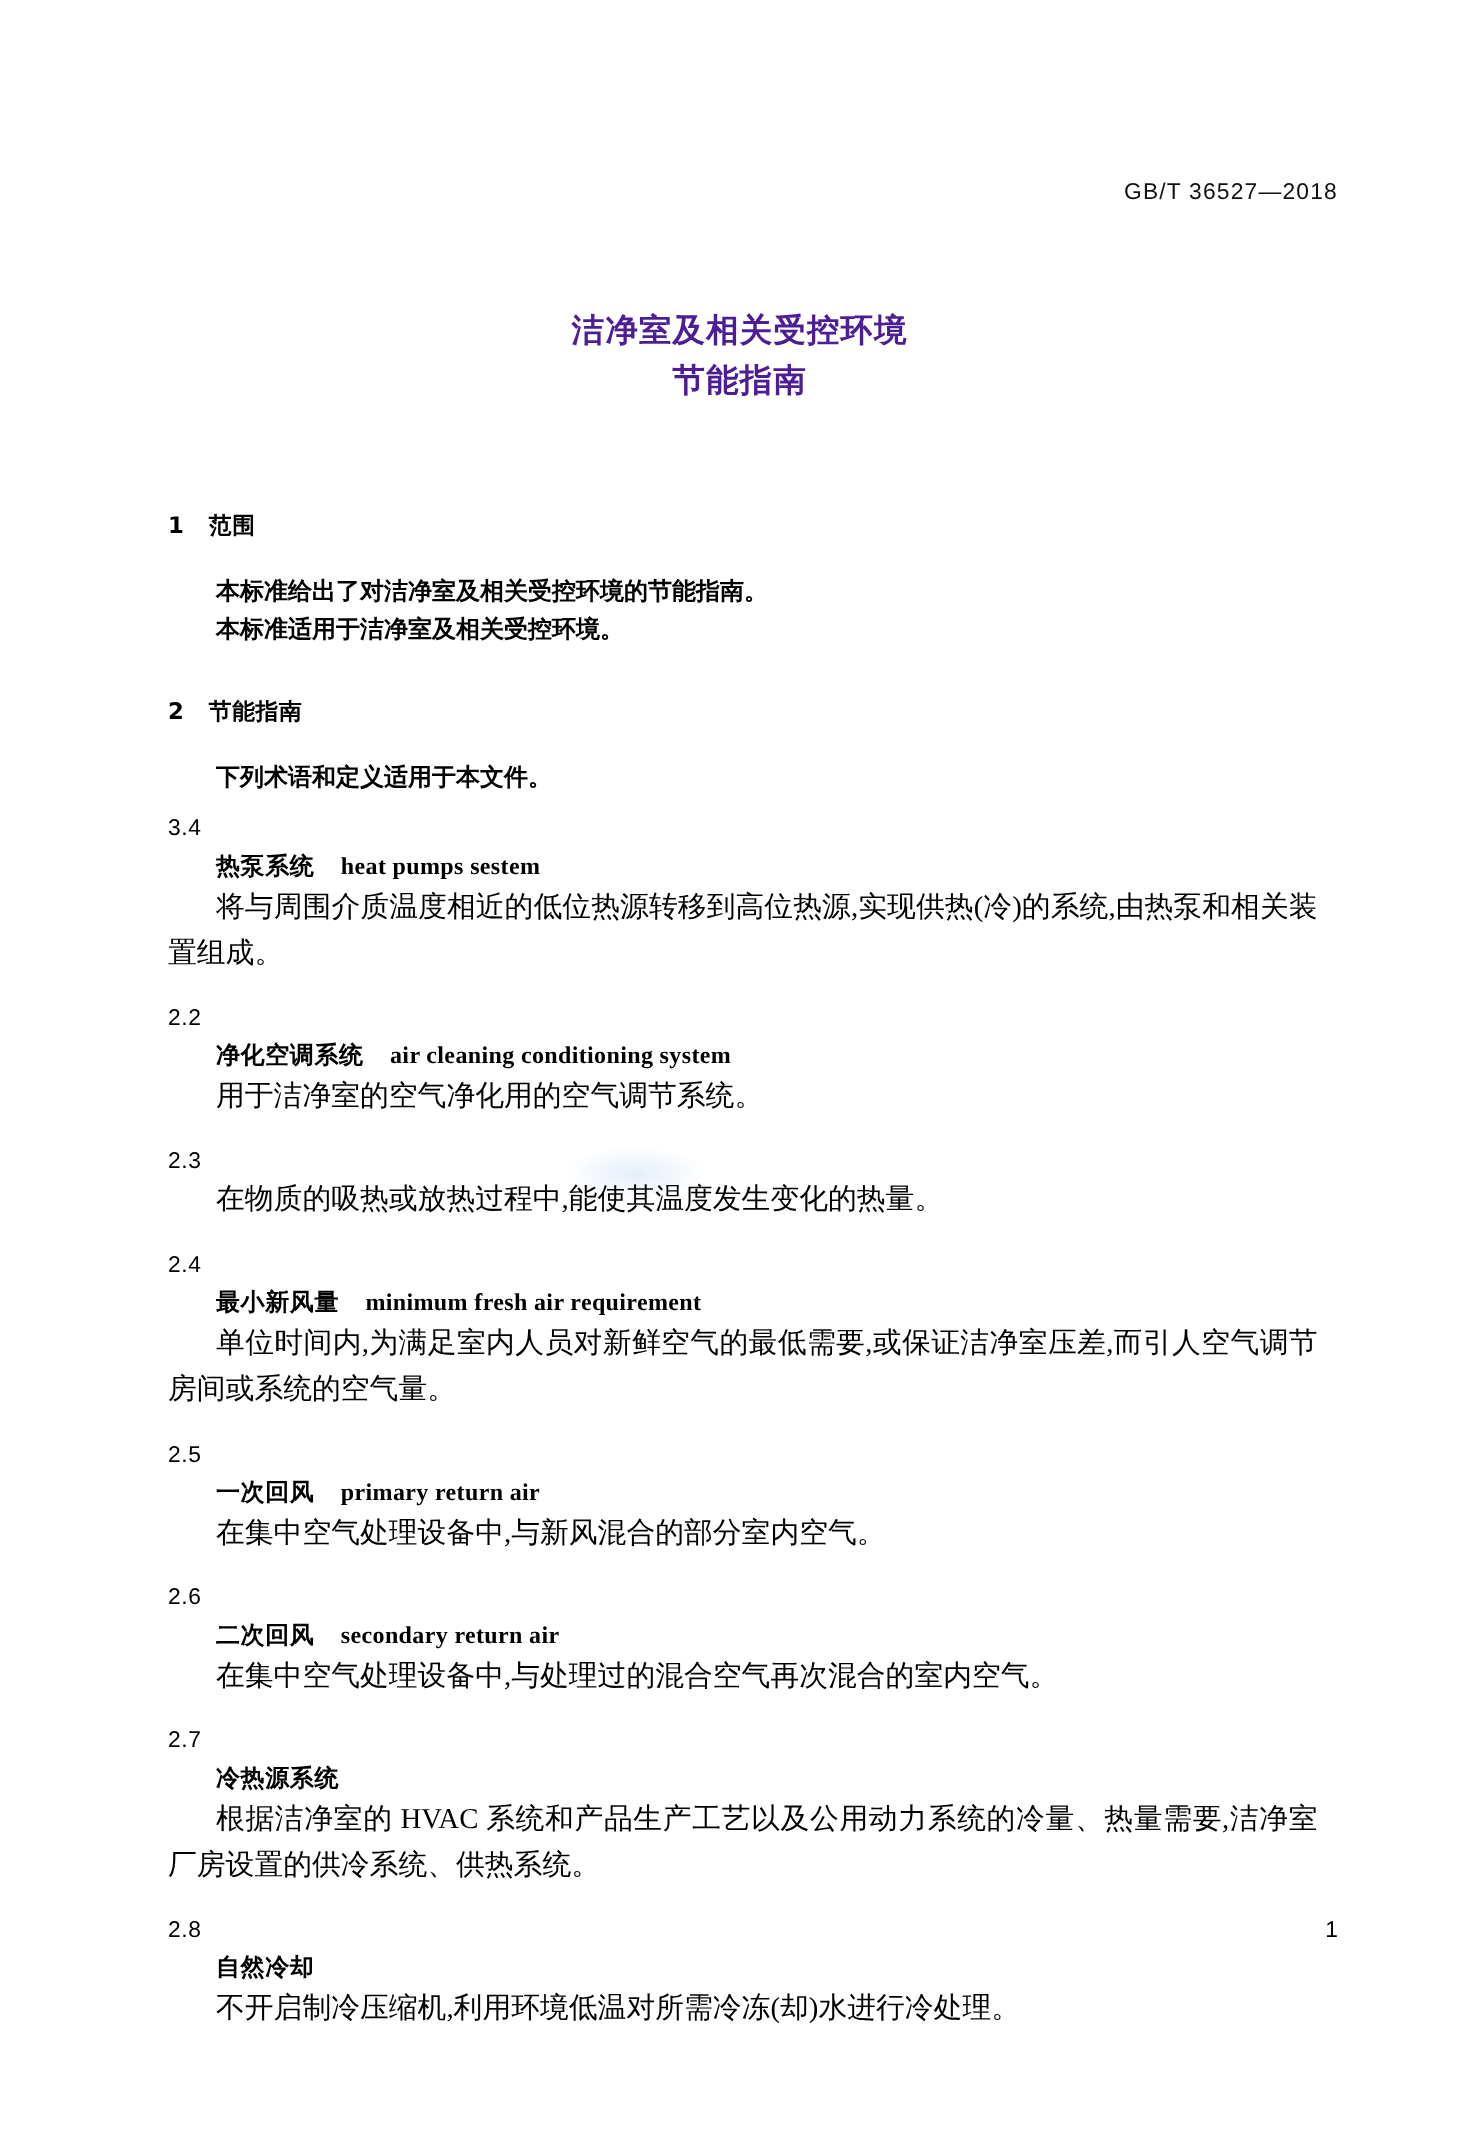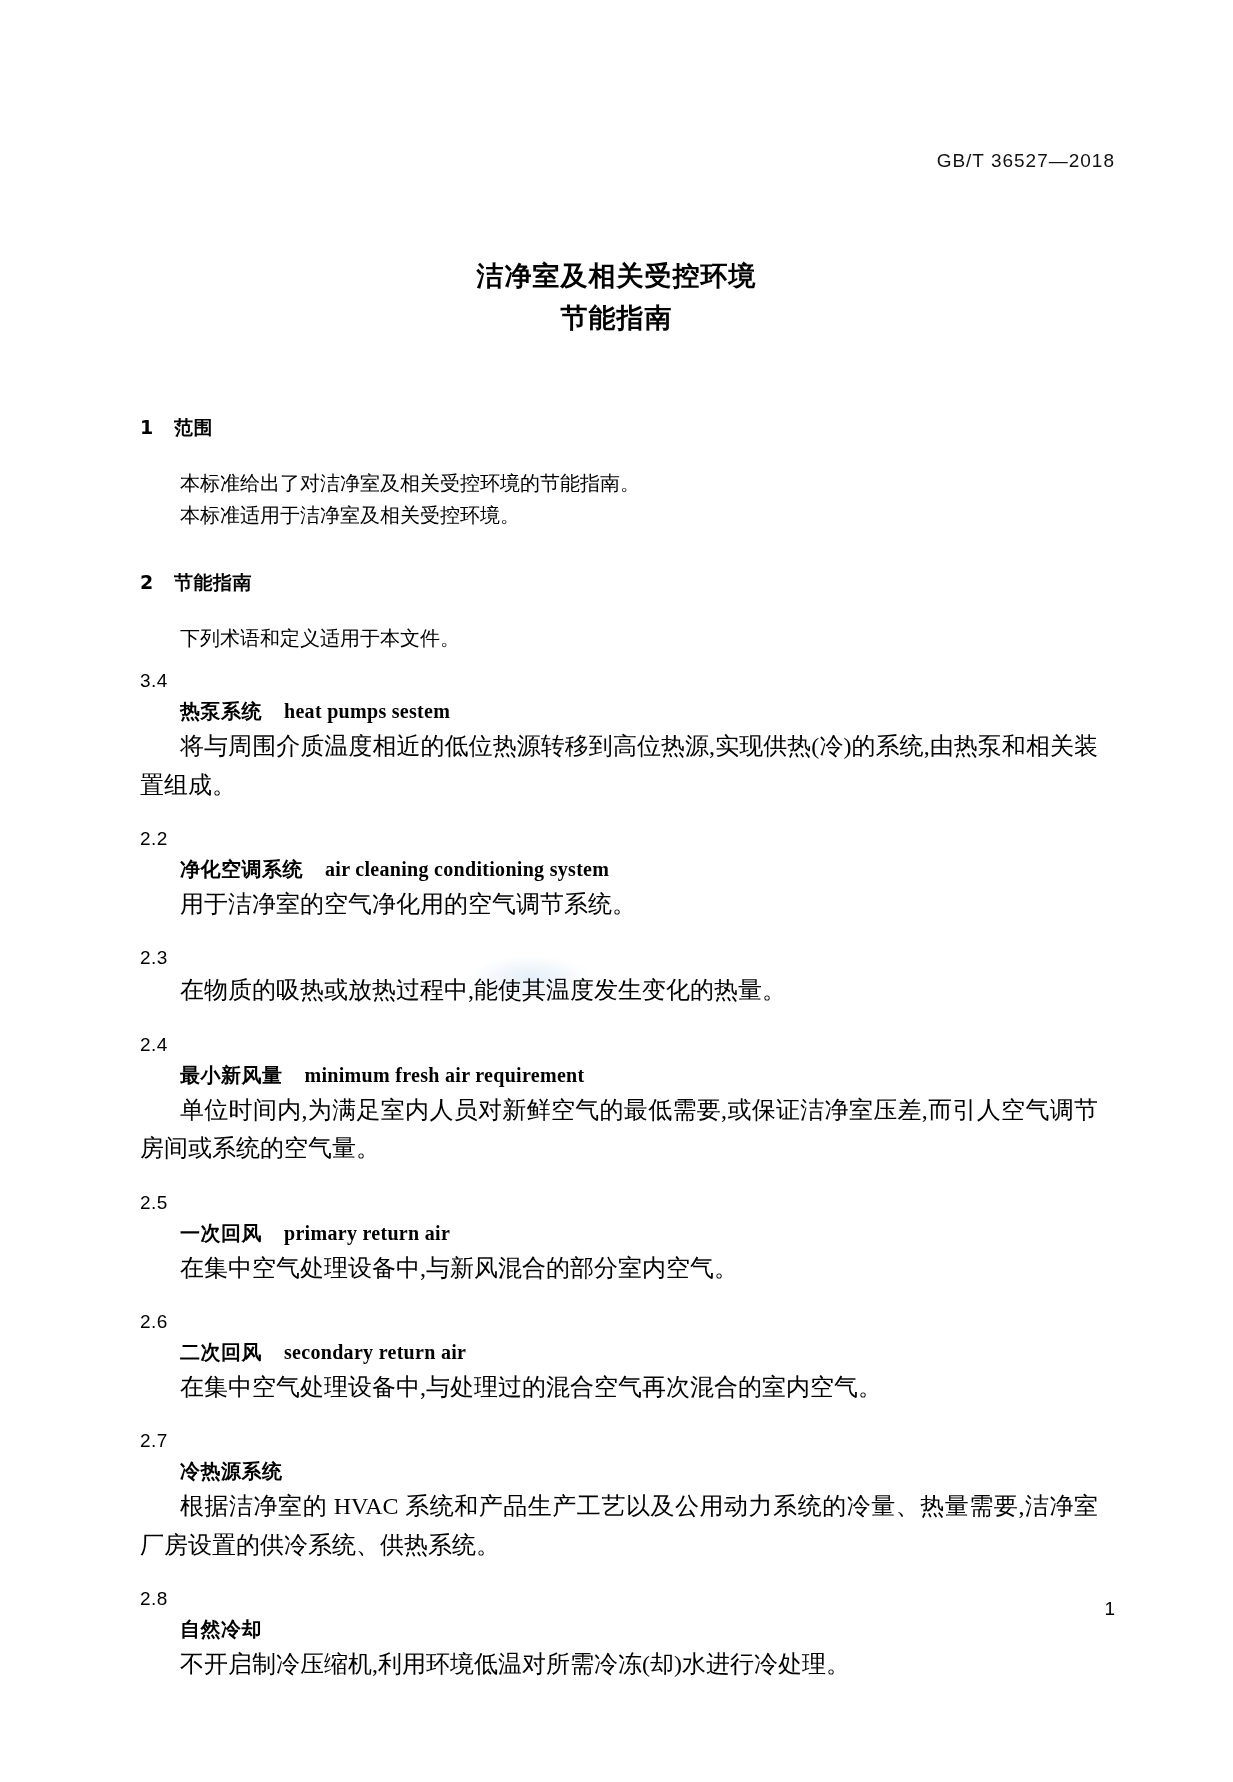--- a/index.html
+++ b/index.html
@@ -31,46 +31,47 @@
     position: absolute;
     top: 255px;
     left: 0;
     width: 1233px;
     text-align: center;
     font-family: "DejaVu Sans", sans-serif;
     font-weight: bold;
     font-size: 27px;
     line-height: 1.55;
     letter-spacing: 1px;
-    color: #000000;
+    color: #4c1d95;
   }
   .content {
     position: absolute;
     top: 415px;
     left: 140px;
     width: 958px;
   }
   .clause-head {
     font-family: "DejaVu Sans", sans-serif;
     font-weight: bold;
     font-size: 19px;
     letter-spacing: 0.5px;
     margin: 0 0 0 0;
   }
   .clause-head .num {
     display: inline-block;
     width: 34px;
   }
-  .clause-gap-1 { margin-top: 0; }
+  .clause-gap-1 { margin-top: 10px; }
   .para {
     font-size: 20px;
     line-height: 1.62;
     text-align: justify;
     margin: 0;
     text-indent: 40px;
+    font-weight: bold;
   }
   .block-after-head { margin-top: 26px; }
   .block-gap { margin-top: 38px; }
   .subnum {
     font-family: "Liberation Sans", sans-serif;
     font-size: 19px;
     margin-top: 16px;
     letter-spacing: 0.5px;
   }
   .term-line {

